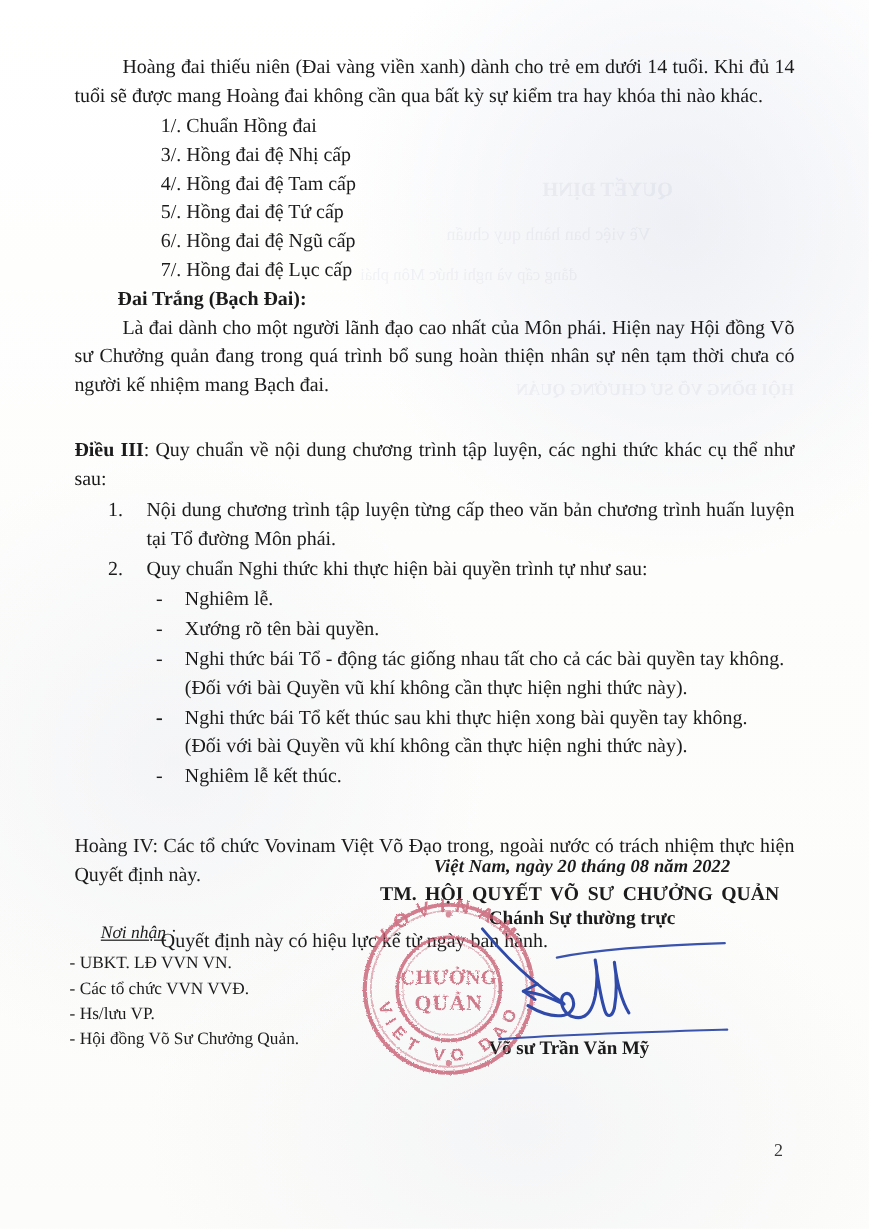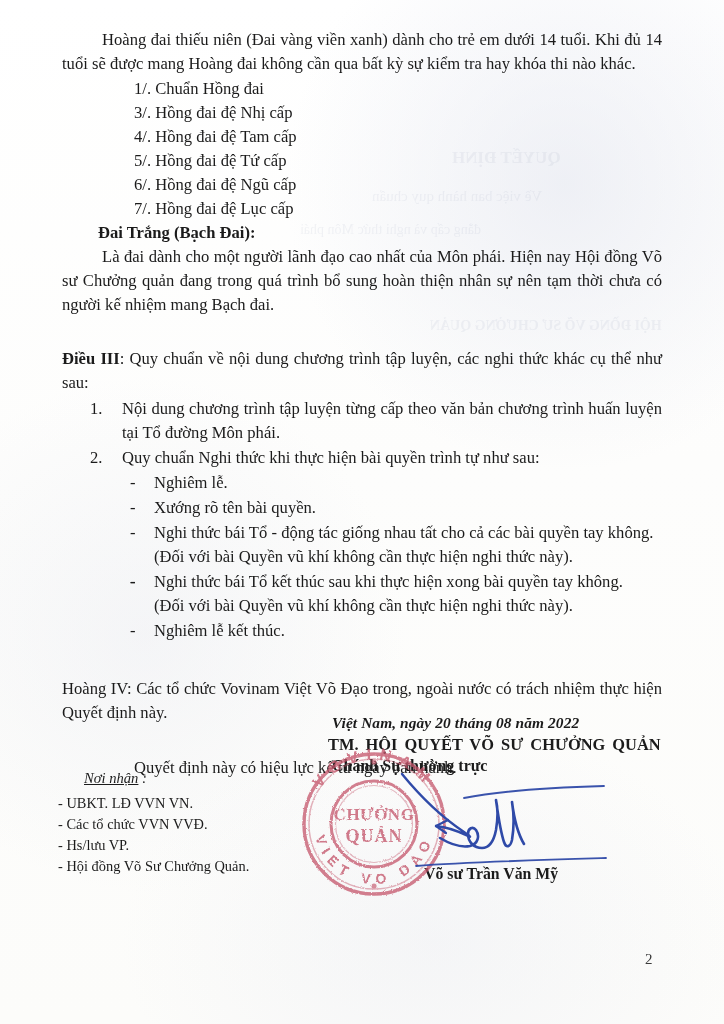--- a/index.html
+++ b/index.html
@@ -31,21 +31,21 @@
 
   .page {
     position: absolute;
     inset: 0;
     padding: 0;
   }
 
   .content {
     position: absolute;
     left: 62px;
-    top: 28px;
+    top: 44px;
     width: 600px;
   }
 
   p, div, li { margin: 0; }
 
   .para {
     font-size: 16.6px;
     line-height: 1.445;
     text-align: justify;
     text-indent: 40px;
@@ -126,24 +126,24 @@
   .effect {
     font-size: 16.6px;
     line-height: 1.45;
     margin-top: 30px;
     margin-left: 72px;
   }
 
   
   .sig-zone {
     position: absolute;
-    left: 332px;
+    left: 315px;
     top: 714px;
     width: 340px;
-    text-align: left;
+    text-align: center;
   }
   .sig-date {
     font-size: 15.4px;
     font-style: italic;
     font-weight: 600;
     letter-spacing: .1px;
   }
   .sig-org {
     font-size: 16.4px;
     font-weight: bold;

